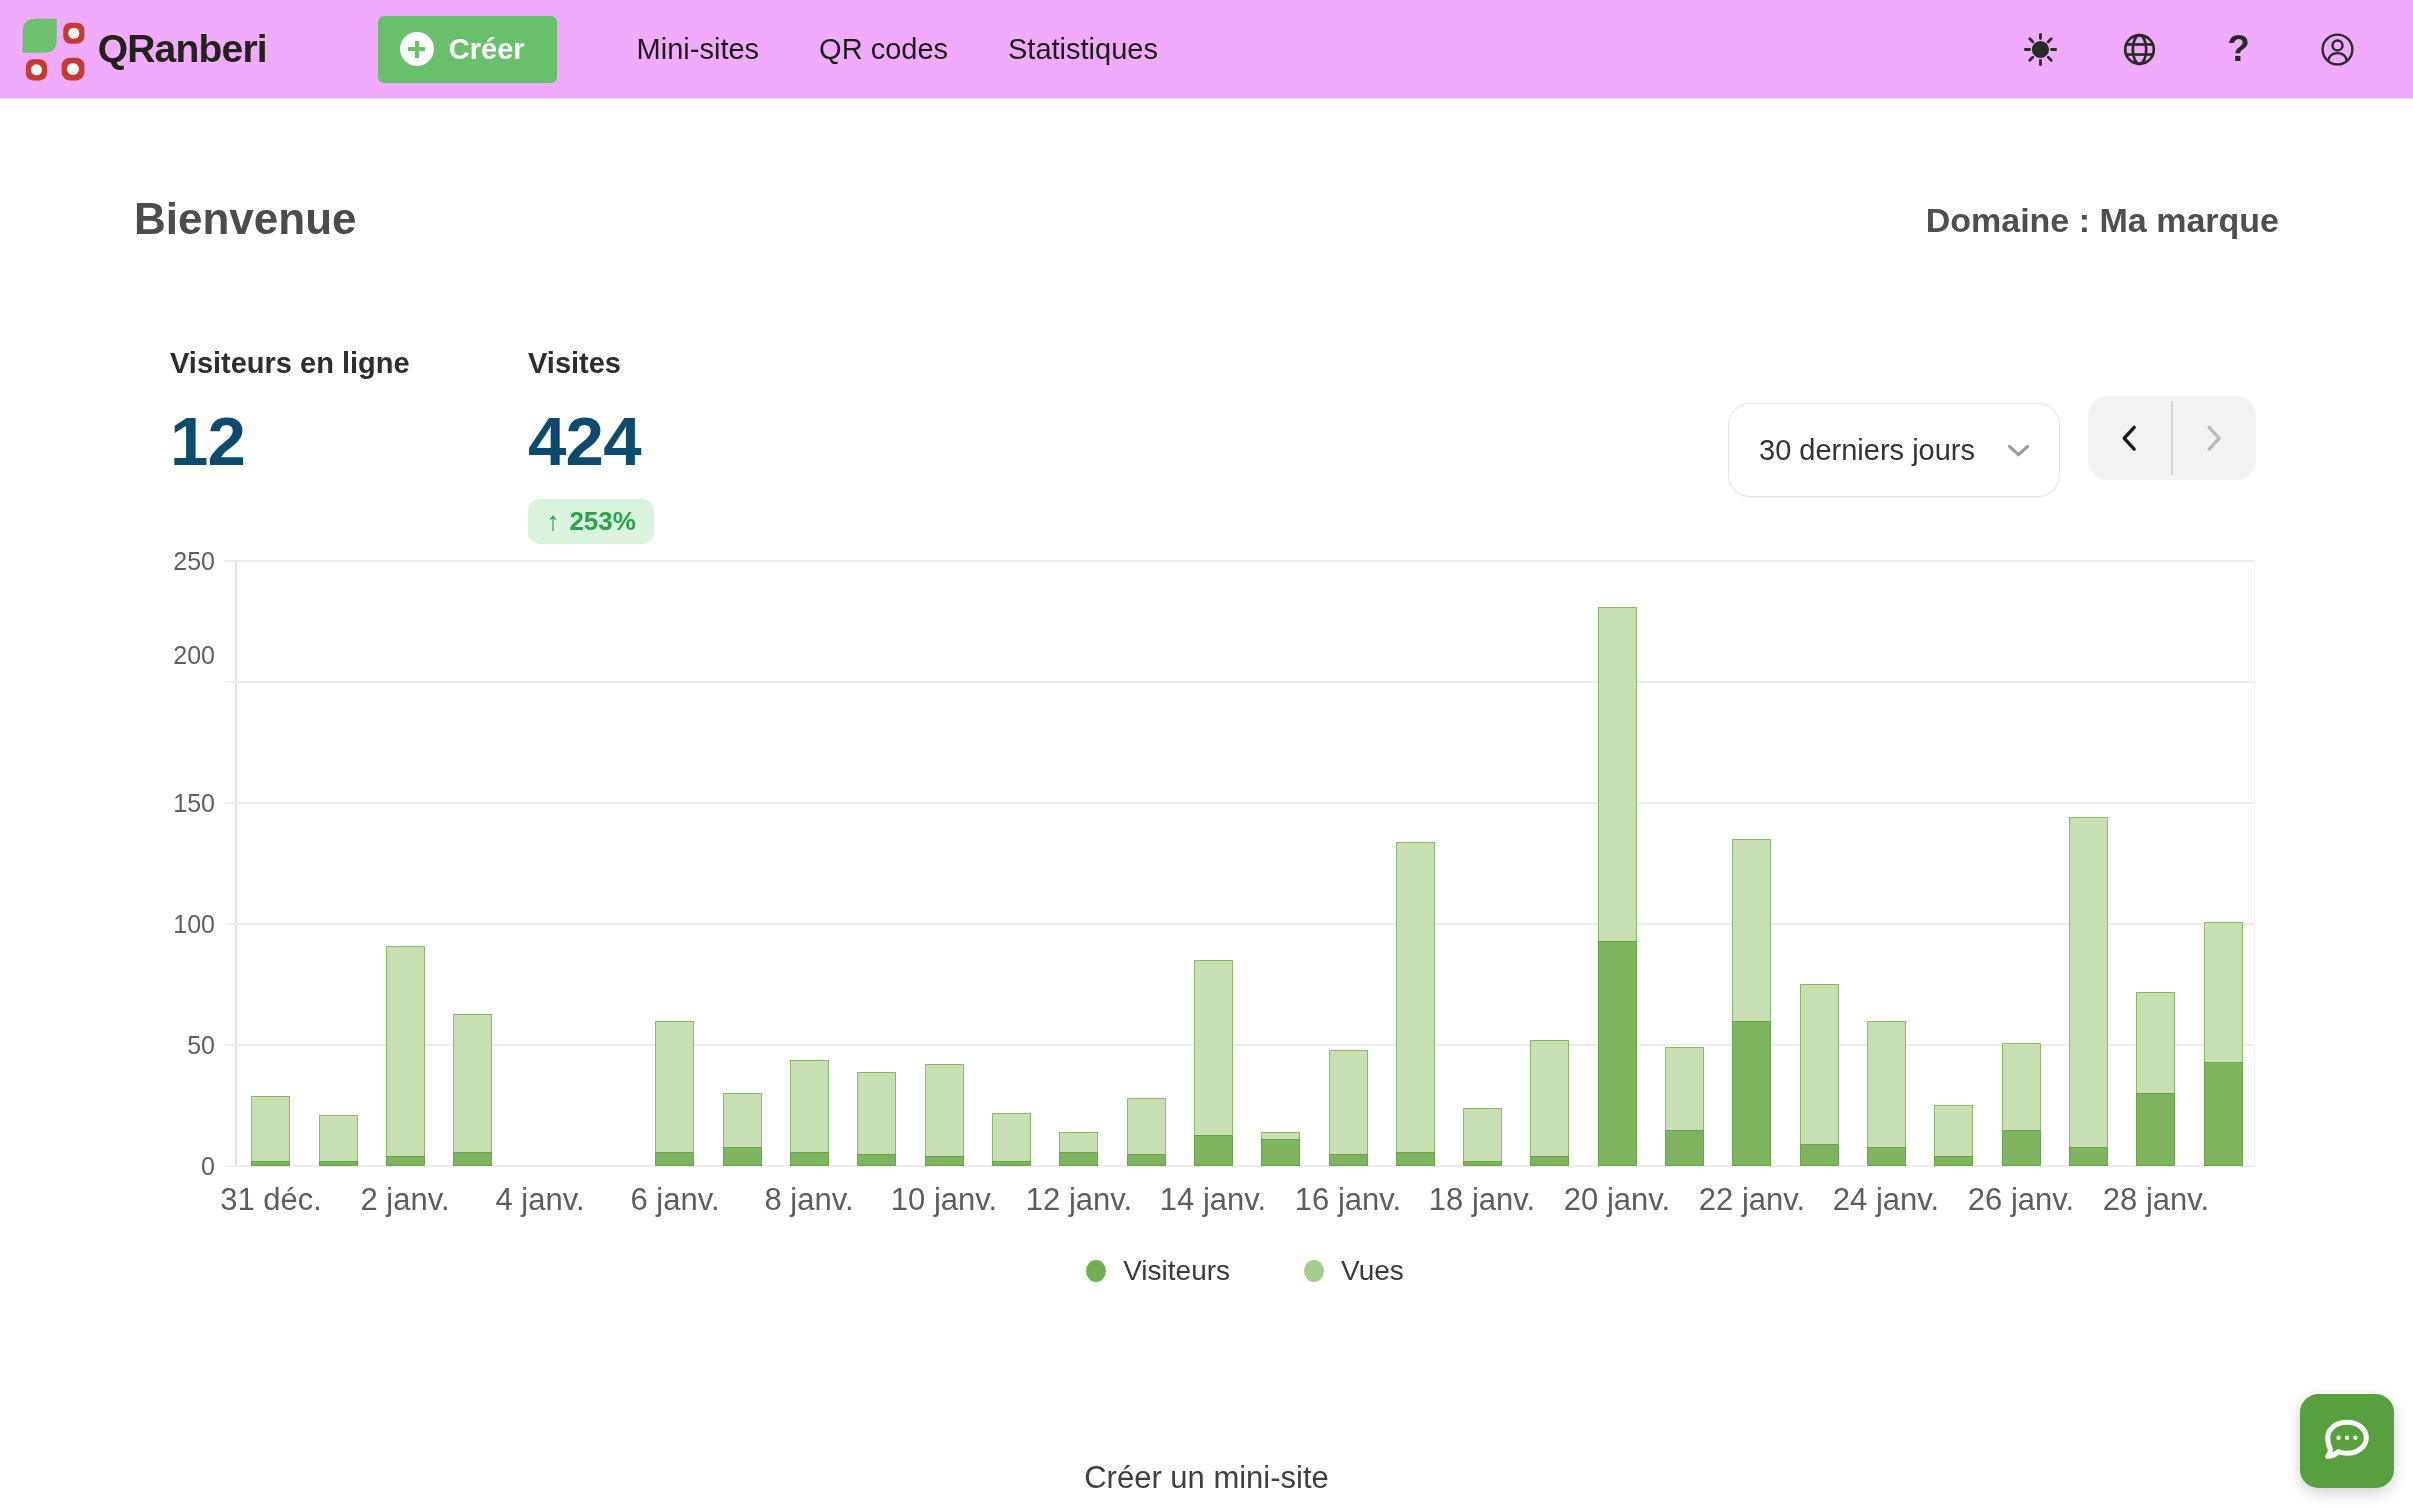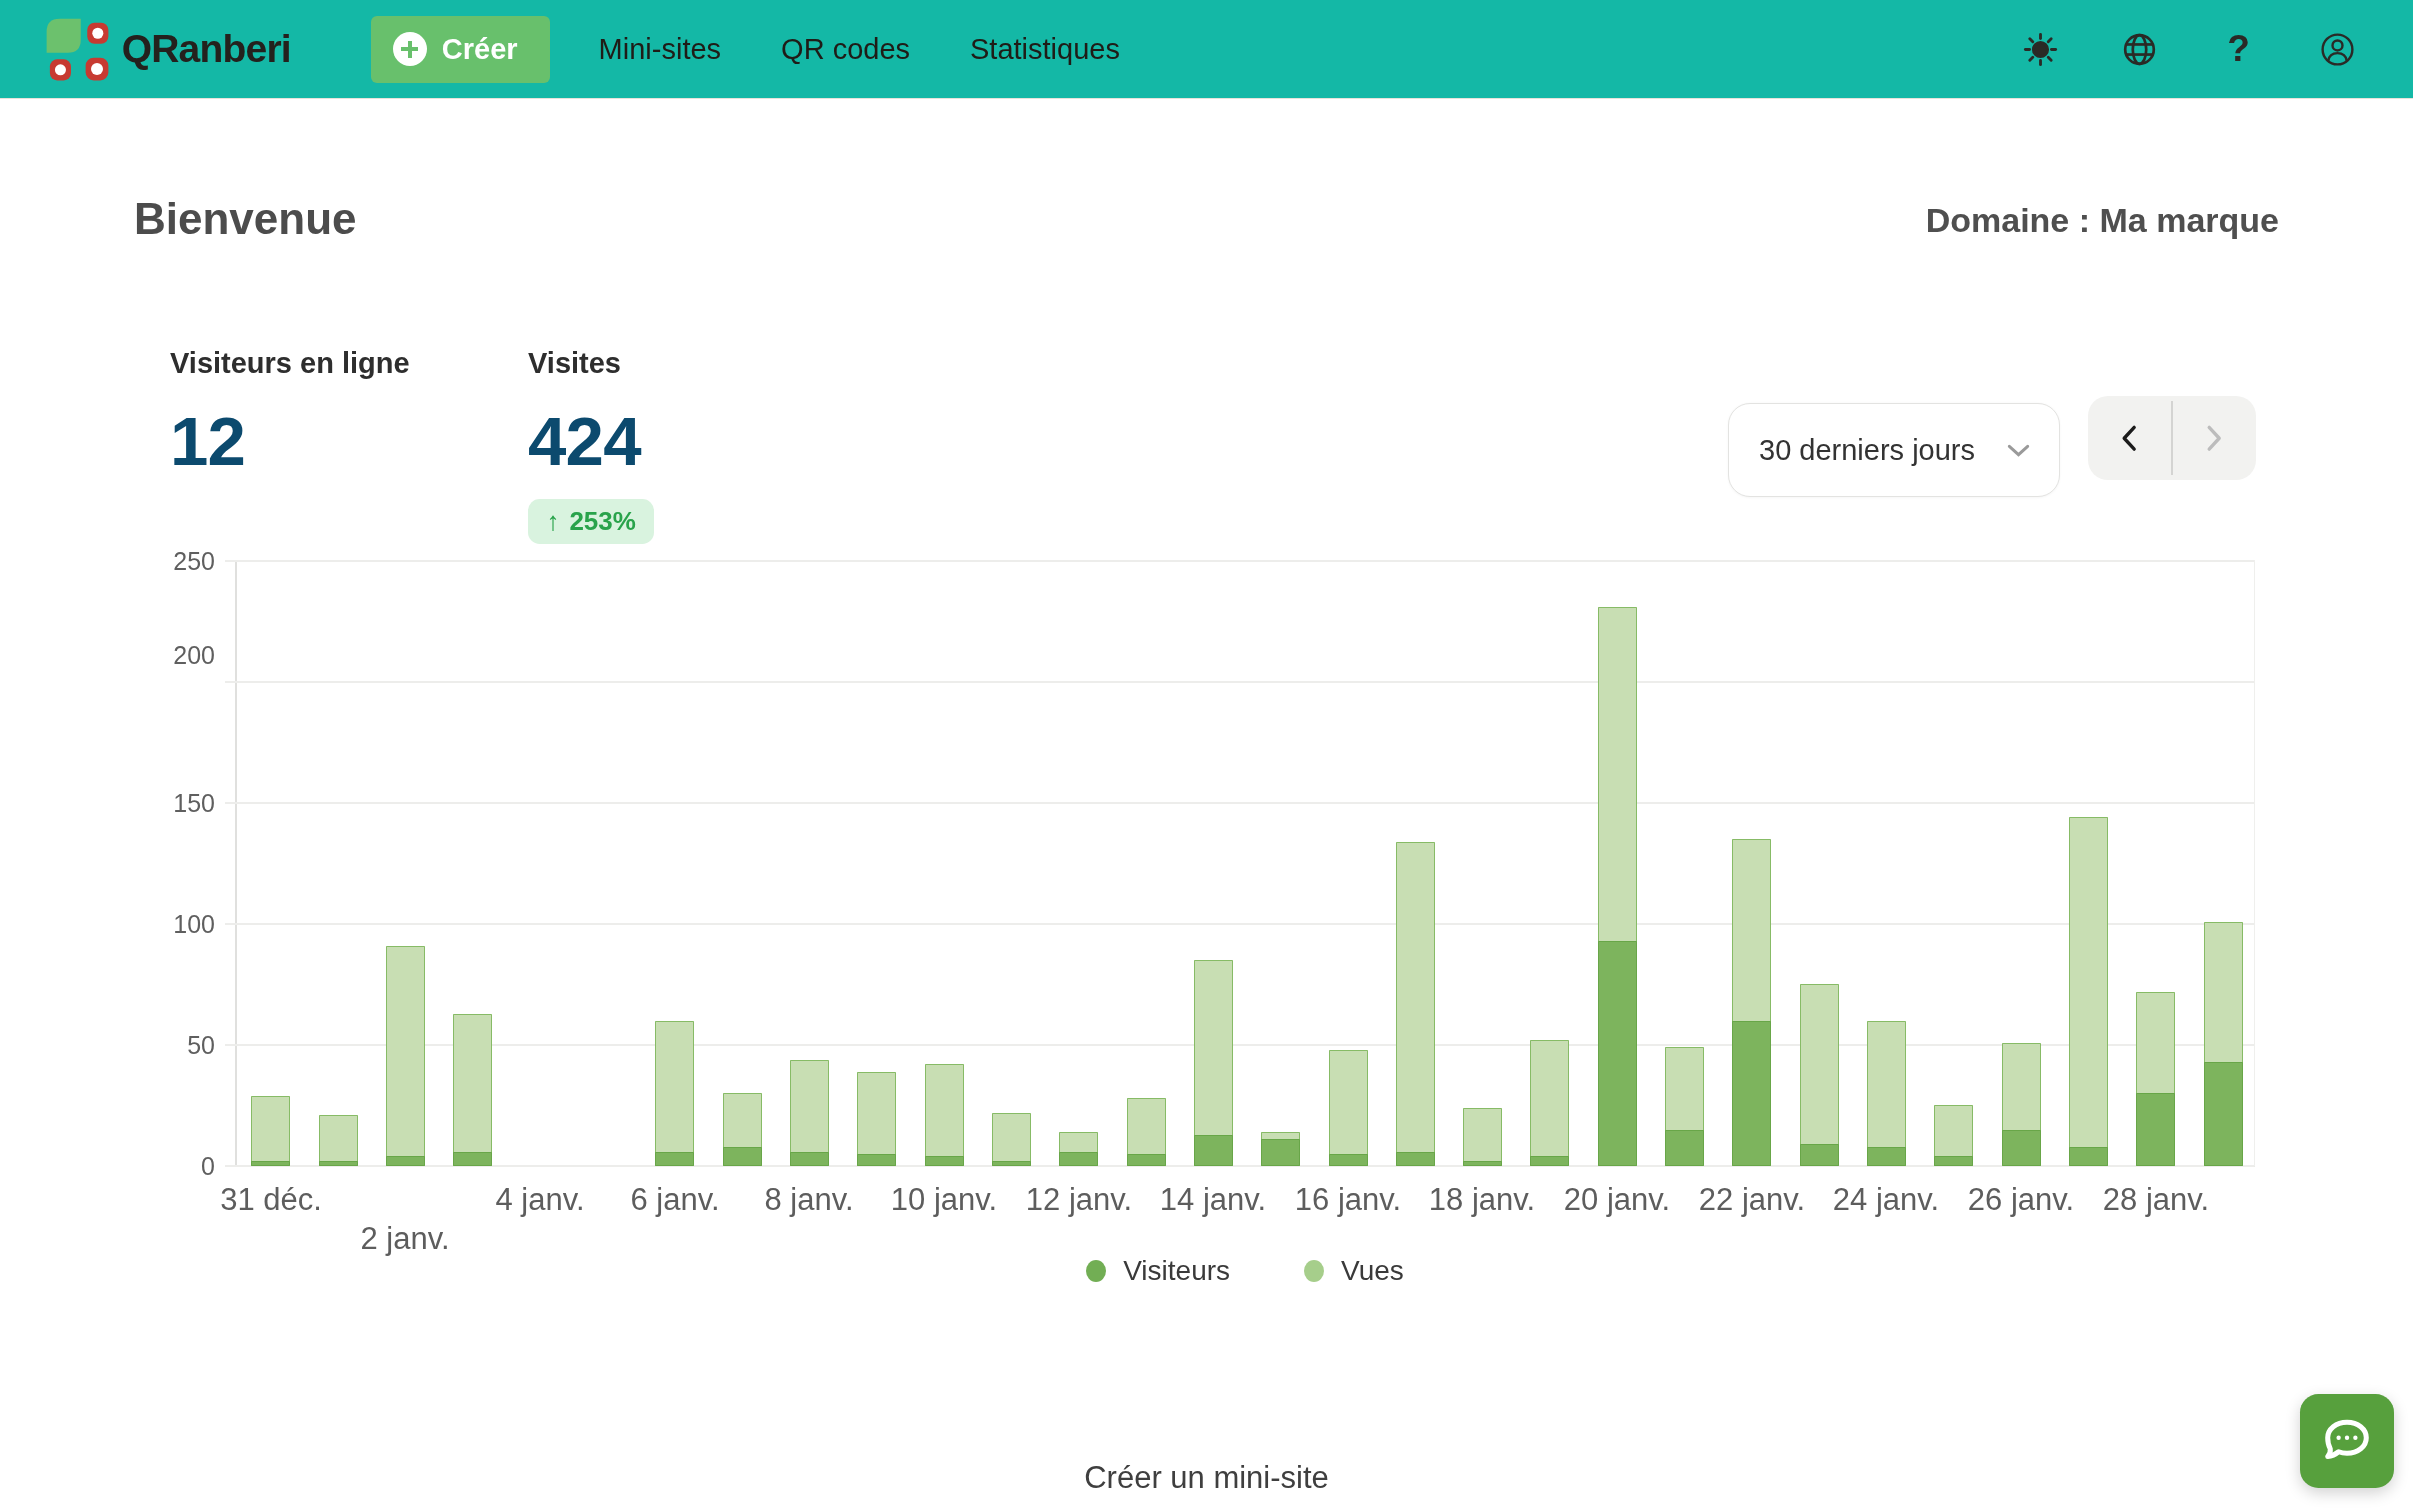--- a/index.html
+++ b/index.html
@@ -2,22 +2,22 @@
 <html style="font-size:13.4px"><head>
 <meta charset="utf-8">
 <style>
   * { margin:0; padding:0; box-sizing:border-box; }
   html,body { width:2413px; height:1508px; overflow:hidden; background:#ffffff;
     font-family:"Liberation Sans","DejaVu Sans",sans-serif; }
   .stage { position:relative; width:2413px; height:1508px; }
 
   
   .header { position:absolute; left:0; top:0; width:2413px; height:99px;
-    background:#14b8a6; border-bottom:1.7px solid #e7e3da;
-    display:flex; align-items:center; padding:0 35px 0 45px; }
+    background:#f0abfc; border-bottom:1.7px solid #e7e3da;
+    display:flex; align-items:center; padding:0 35px 0 21px;gap:31px; }
   .logo-wrap { display:flex; align-items:center; gap:11.7px; }
   .logo-mark { width:65px; height:65px; }
   .brand { font-size:39px; font-weight:800; color:#24211d; letter-spacing:-0.8px; }
   .create-btn { margin-left:80px; height:67px; padding:0 32px 0 22px; border:none;
     background:#68c06c; border-radius:6px; display:flex; align-items:center; gap:15px;
     cursor:pointer; }
   .create-btn .plus-circ { width:34px; height:34px; border-radius:50%; background:#ffffff;
     display:flex; align-items:center; justify-content:center; }
   .create-btn .plus-circ:before { content:""; display:block; width:17px; height:3.8px;
     background:#68c06c; box-shadow:0 0 0 0; position:absolute; }
@@ -195,21 +195,21 @@
       <div class="ytick" style="bottom: 496px;">200</div>
       <div class="gridline" style="bottom: 604px;"></div>
       <div class="ytick" style="bottom: 590px;">250</div>
       <div class="bar vues" style="left: 14.4px; height: 70px;"></div>
       <div class="bar visiteurs" style="left: 14.4px; height: 4.8px;"></div>
       <div class="xtick" style="left: 34px;">31 déc.</div>
       <div class="bar vues" style="left: 82px; height: 51px;"></div>
       <div class="bar visiteurs" style="left: 82px; height: 4.8px;"></div>
       <div class="bar vues" style="left: 149px; height: 220px;"></div>
       <div class="bar visiteurs" style="left: 149px; height: 9.7px;"></div>
-      <div class="xtick" style="left: 168px; margin-top: 39px;">2 janv.</div>
+      <div class="xtick" style="left: 168px;">2 janv.</div>
       <div class="bar vues" style="left: 216px; height: 152px;"></div>
       <div class="bar visiteurs" style="left: 216px; height: 14.5px;"></div>
       <div class="xtick" style="left: 303px;">4 janv.</div>
       <div class="bar vues" style="left: 418px; height: 145px;"></div>
       <div class="bar visiteurs" style="left: 418px; height: 14.5px;"></div>
       <div class="xtick" style="left: 438px;">6 janv.</div>
       <div class="bar vues" style="left: 486px; height: 73px;"></div>
       <div class="bar visiteurs" style="left: 486px; height: 19.4px;"></div>
       <div class="bar vues" style="left: 553px; height: 106px;"></div>
       <div class="bar visiteurs" style="left: 553px; height: 14.5px;"></div>

